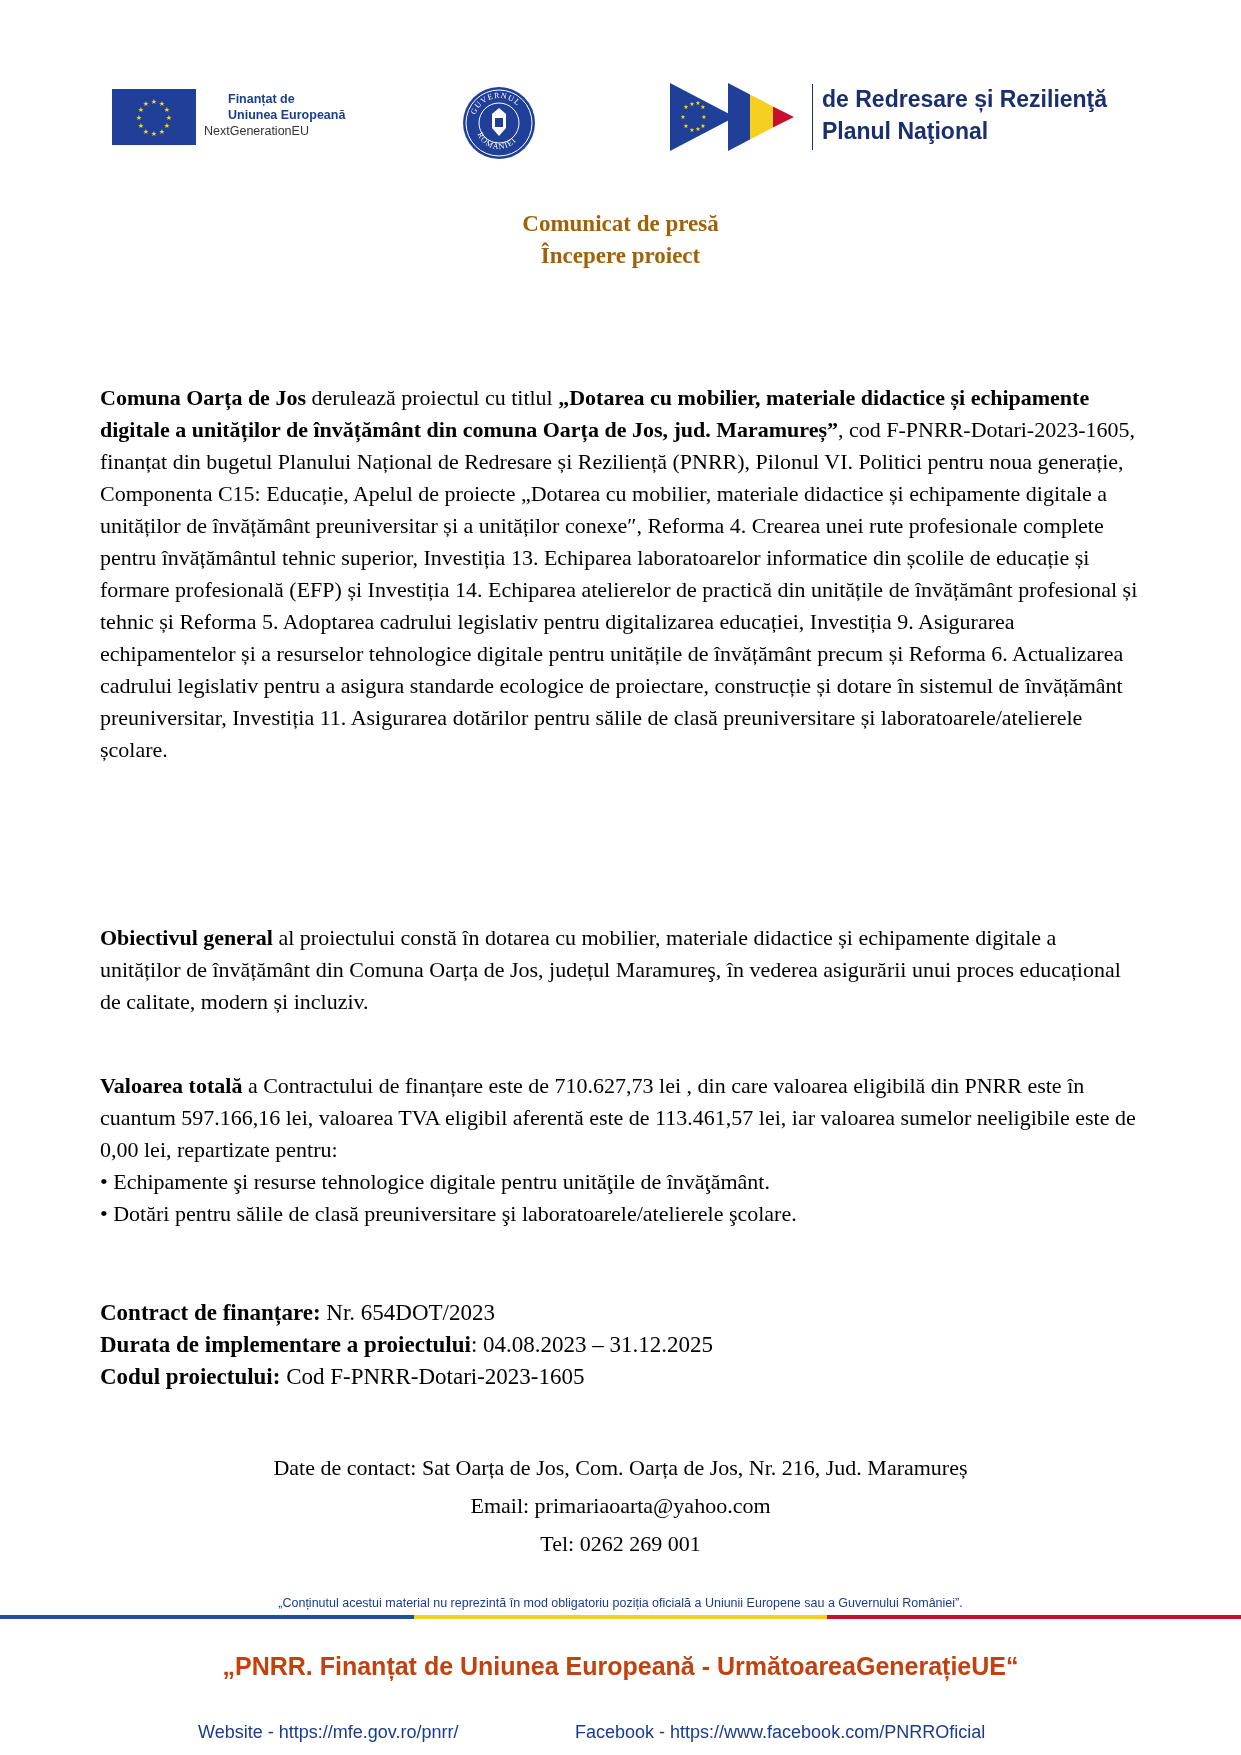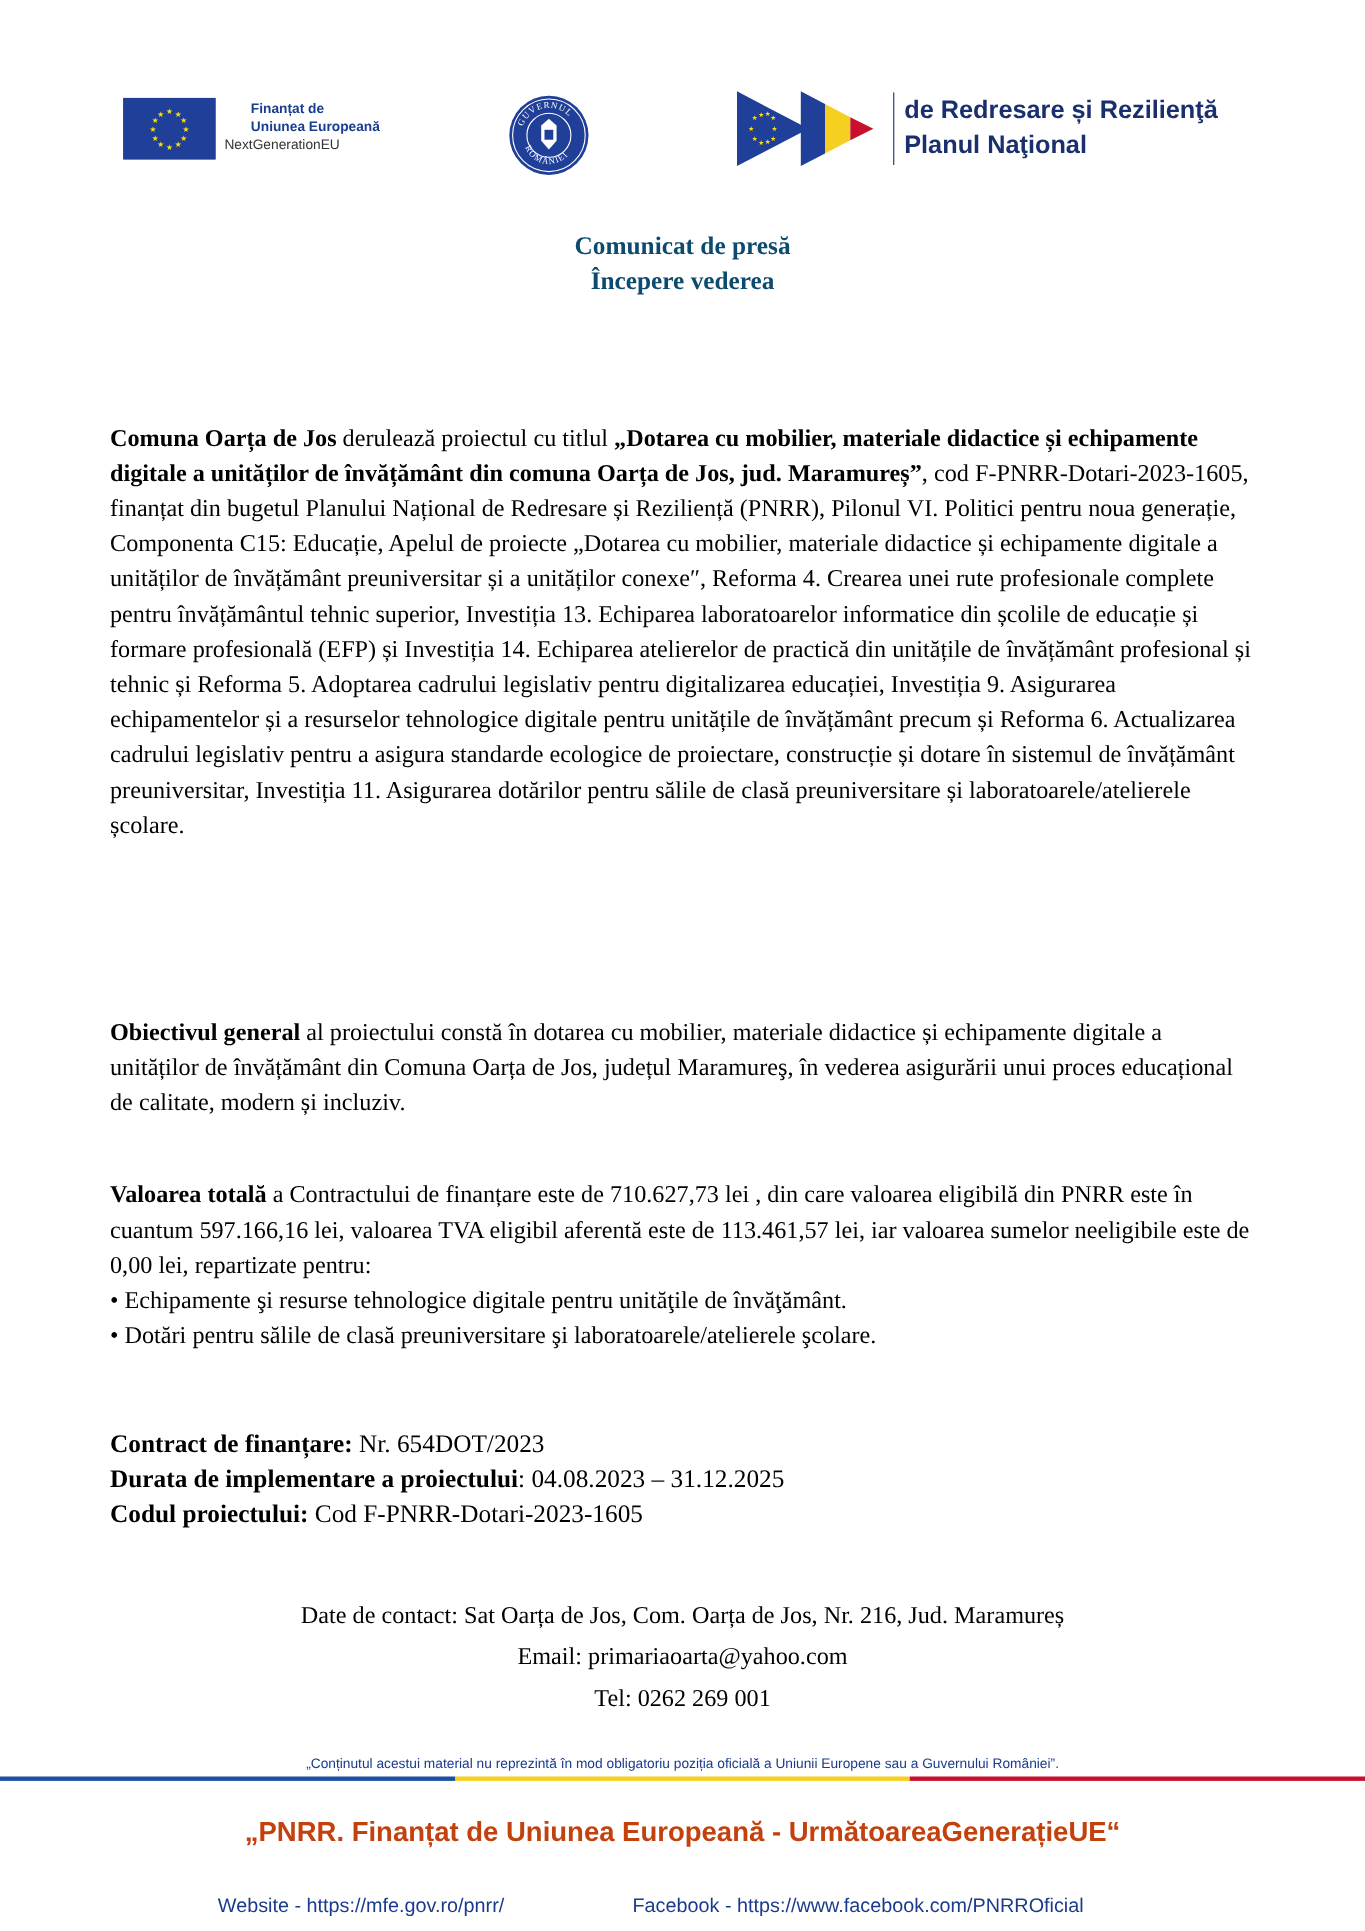--- a/index.html
+++ b/index.html
@@ -12,21 +12,21 @@
   .eu-text .b { font-weight: bold; padding-left: 24px; }
   .eu-text .n { font-weight: normal; color: #333; }
 
   .gov-seal { position: absolute; left: 462px; top: 86px; width: 74px; height: 74px; }
 
   .pnrr-logo { position: absolute; left: 670px; top: 81px; width: 140px; height: 72px; }
   .pnrr-divider { position: absolute; left: 812px; top: 84px; width: 1px; height: 66px; background: #1a2f6d; }
   .pnrr-text { position: absolute; left: 822px; top: 83px; font-family: "Liberation Sans", sans-serif; font-weight: bold; font-size: 23px; line-height: 32px; color: #1a2f6d; }
 
   
-  .title-block { position: absolute; left: 0; top: 208px; width: 1241px; text-align: center; font-family: "Liberation Serif", serif; font-weight: bold; color: #0c4a6e; font-size: 23px; line-height: 32px; }
+  .title-block { position: absolute; left: 0; top: 208px; width: 1241px; text-align: center; font-family: "Liberation Serif", serif; font-weight: bold; color: #a16207; font-size: 23px; line-height: 32px; }
 
   
   .body-text { position: absolute; left: 100px; width: 1040px; font-size: 22px; line-height: 32px; }
   .p1 { top: 382px; }
   .p2 { top: 922px; }
   .p3 { top: 1070px; }
   .meta { position: absolute; left: 100px; top: 1297px; font-size: 23px; line-height: 32px; }
   .contact { position: absolute; left: 0; top: 1449px; width: 1241px; text-align: center; font-size: 22px; line-height: 38px; }
   .b { font-weight: bold; }
 
@@ -102,21 +102,21 @@
   </svg>
 </div>
 <div class="pnrr-divider"></div>
 <div class="pnrr-text">
   <div>de Redresare și Rezilienţă</div>
   <div>Planul Naţional</div>
 </div>
 
 <div class="title-block">
   <div>Comunicat de presă</div>
-  <div>Începere vederea</div>
+  <div>Începere proiect</div>
 </div>
 
 <div class="body-text p1"><span class="b">Comuna Oarța de Jos</span><span> derulează proiectul cu titlul </span><span class="b">„Dotarea cu mobilier, materiale didactice și echipamente digitale a unităților de învățământ din comuna Oarța de Jos, jud. Maramureș”</span><span>, cod F-PNRR-Dotari-2023-1605, finanțat din bugetul Planului Național de Redresare și Reziliență (PNRR), Pilonul VI. Politici pentru noua generație, Componenta C15: Educație, Apelul de proiecte „Dotarea cu mobilier, materiale didactice și echipamente digitale a unităților de învățământ preuniversitar și a unităților conexe″, Reforma 4. Crearea unei rute profesionale complete pentru învățământul tehnic superior, Investiția 13. Echiparea laboratoarelor informatice din școlile de educație și formare profesională (EFP) și Investiția 14. Echiparea atelierelor de practică din unitățile de învățământ profesional și tehnic și Reforma 5. Adoptarea cadrului legislativ pentru digitalizarea educației, Investiția 9. Asigurarea echipamentelor și a resurselor tehnologice digitale pentru unitățile de învățământ precum și Reforma 6. Actualizarea cadrului legislativ pentru a asigura standarde ecologice de proiectare, construcție și dotare în sistemul de învățământ preuniversitar, Investiția 11. Asigurarea dotărilor pentru sălile de clasă preuniversitare și laboratoarele/atelierele școlare.</span></div>
 
 <div class="body-text p2"><span class="b">Obiectivul general</span><span> al proiectului constă în dotarea cu mobilier, materiale didactice și echipamente digitale a unităților de învățământ din Comuna Oarța de Jos, județul Maramureş, în vederea asigurării unui proces educațional de calitate, modern și incluziv.</span></div>
 
 <div class="body-text p3">
   <div><span class="b">Valoarea totală</span><span> a Contractului de finanțare este de 710.627,73 lei , din care valoarea eligibilă din PNRR este în cuantum 597.166,16 lei, valoarea TVA eligibil aferentă este de 113.461,57 lei, iar valoarea sumelor neeligibile este de 0,00 lei, repartizate pentru:</span></div>
   <div>• Echipamente şi resurse tehnologice digitale pentru unităţile de învăţământ.</div>
   <div>• Dotări pentru sălile de clasă preuniversitare şi laboratoarele/atelierele şcolare.</div>

